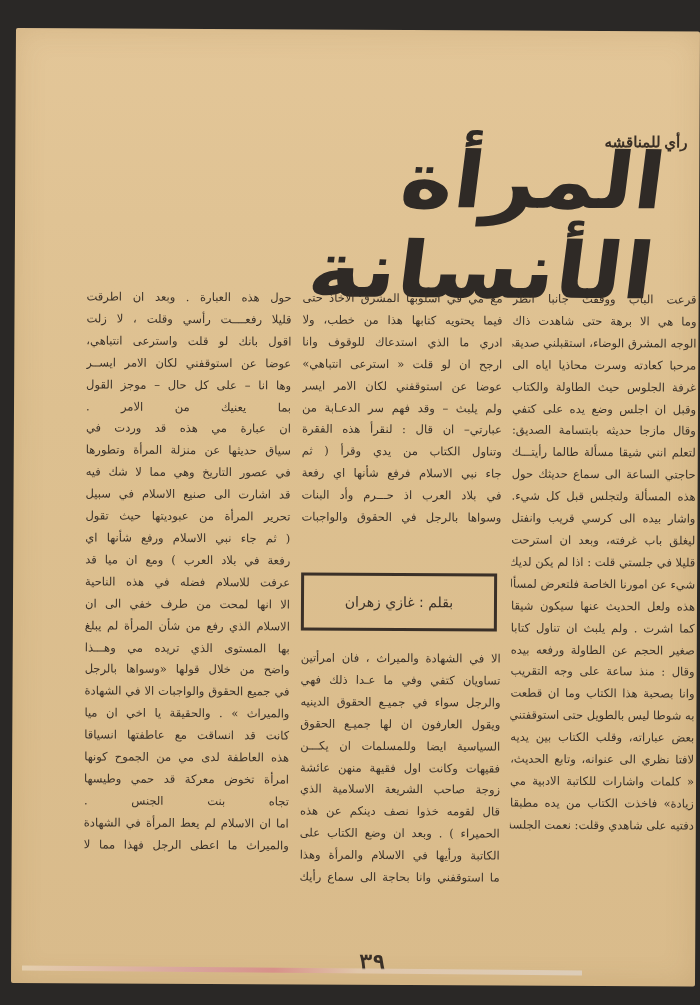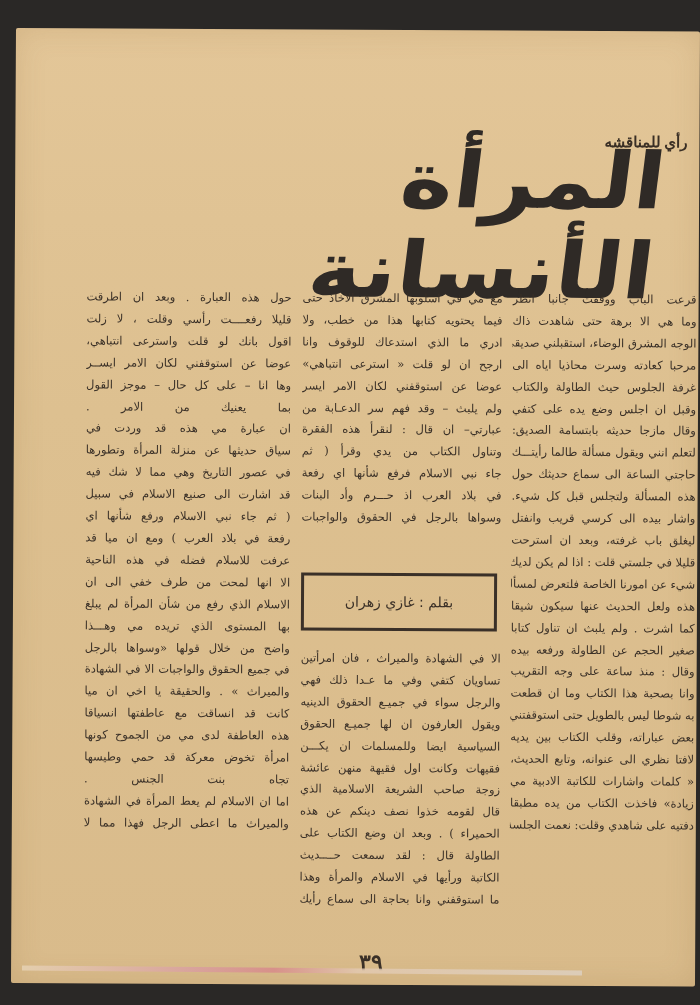--- a/index.html
+++ b/index.html
@@ -86,42 +86,42 @@
       justify-content: center;
       direction: rtl;
       font-family: "DejaVu Sans", sans-serif;
       font-size: 14px;
       color: #3a3027;
     }
     .page-number {
       position: absolute;
       left: 348px;
       top: 920px;
-      font-family: Liberation Sans, sans-serif;
+      font-family: Liberation Mono, monospace;
       font-size: 22px;
       font-weight: bold;
       color: #3a3027;
     }
   </style>
 </head>
 <body>
 
 <div class="page">
   <div class="section-label">رأي للمناقشه</div>
   <div class="headline">المرأة الأنسانة</div>
 
   <div class="col col-right">
       <span class="line">قرعت الباب ووقفت جانبا انظر</span>
       <span class="line">وما هي الا برهة حتى شاهدت ذاك</span>
       <span class="line">الوجه المشرق الوضاء، استقبلني صديقي</span>
       <span class="line">مرحبا كعادته وسرت محاذيا اياه الى</span>
       <span class="line">غرفة الجلوس حيث الطاولة والكتاب</span>
       <span class="line">وقبل ان اجلس وضع يده على كتفي</span>
       <span class="line">وقال مازجا حديثه بابتسامة الصديق:</span>
-      <span class="line">لتعلم انني ويقول مسألة طالما رأيتـــك</span>
+      <span class="line">لتعلم انني شيقا مسألة طالما رأيتـــك</span>
       <span class="line">حاجتي الساعة الى سماع حديثك حول</span>
       <span class="line">هذه المسألة ولتجلس قبل كل شيء.</span>
       <span class="line">واشار بيده الى كرسي قريب وانفتل</span>
       <span class="line">ليغلق باب غرفته، وبعد ان استرحت</span>
       <span class="line">قليلا في جلستي قلت : اذا لم يكن لديك</span>
       <span class="line">شيء عن امورنا الخاصة فلتعرض لمسألتك</span>
       <span class="line">هذه ولعل الحديث عنها سيكون شيقا</span>
       <span class="line">كما اشرت . ولم يلبث ان تناول كتابا</span>
       <span class="line">صغير الحجم عن الطاولة ورفعه بيده</span>
       <span class="line">وقال : منذ ساعة على وجه التقريب</span>
@@ -154,35 +154,35 @@
   <div class="col col-mid-bottom">
       <span class="line">الا في الشهادة والميراث ، فان امرأتين</span>
       <span class="line">تساويان كتفي وفي ما عـدا ذلك فهي</span>
       <span class="line">والرجل سواء في جميـع الحقوق الدينيه</span>
       <span class="line">ويقول العارفون ان لها جميـع الحقوق</span>
       <span class="line">السياسية ايضا وللمسلمات ان يكـــن</span>
       <span class="line">فقيهات وكانت اول فقيهة منهن عائشة</span>
       <span class="line">زوجة صاحب الشريعة الاسلامية الذي</span>
       <span class="line">قال لقومه خذوا نصف دينكم عن هذه</span>
       <span class="line">الحميراء ) . وبعد ان وضع الكتاب على</span>
-      <span class="line">الطاولة قال : لقد سمعت حــــديث</span>
       <span class="line">الكاتبة ورأيها في الاسلام والمرأة وهذا</span>
       <span class="line">ما استوقفني وانا بحاجة الى سماع رأيك</span>
     </div>
   <div class="col col-left">
       <span class="line">حول هذه العبارة . وبعد ان اطرقت</span>
       <span class="line">قليلا رفعــــت رأسي وقلت ، لا زلت</span>
       <span class="line">اقول بانك لو قلت واسترعى انتباهي،</span>
       <span class="line">عوضا عن استوقفني لكان الامر ايســر</span>
       <span class="line">وها انا – على كل حال – موجز القول</span>
       <span class="line">بما يعنيك من الامر .</span>
       <span class="line">ان عبارة مي هذه قد وردت في</span>
       <span class="line">سياق حديثها عن منزلة المرأة وتطورها</span>
       <span class="line">في عصور التاريخ وهي مما لا شك فيه</span>
       <span class="line">قد اشارت الى صنيع الاسلام في سبيل</span>
+      <span class="line">تحرير المرأة من عبوديتها حيث تقول</span>
       <span class="line">( ثم جاء نبي الاسلام ورفع شأنها اي</span>
       <span class="line">رفعة في بلاد العرب ) ومع ان ميا قد</span>
       <span class="line">عرفت للاسلام فضله في هذه الناحية</span>
       <span class="line">الا انها لمحت من طرف خفي الى ان</span>
       <span class="line">الاسلام الذي رفع من شأن المرأة لم يبلغ</span>
       <span class="line">بها المستوى الذي تريده مي وهـــذا</span>
       <span class="line">واضح من خلال قولها «وسواها بالرجل</span>
       <span class="line">في جميع الحقوق والواجبات الا في الشهادة</span>
       <span class="line">والميراث » . والحقيقة يا اخي ان ميا</span>
       <span class="line">كانت قد انساقت مع عاطفتها انسياقا</span>

